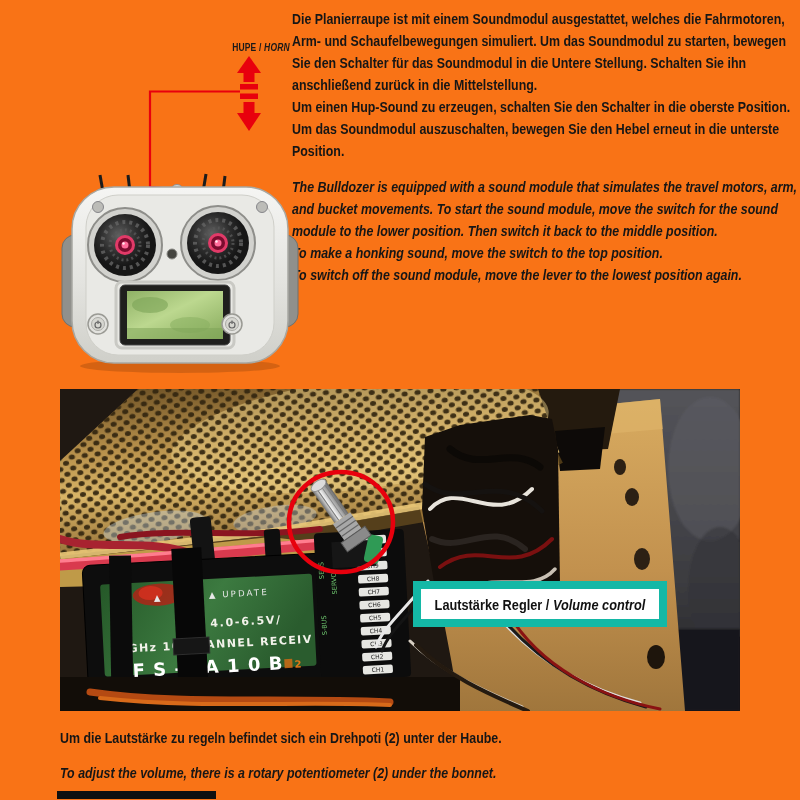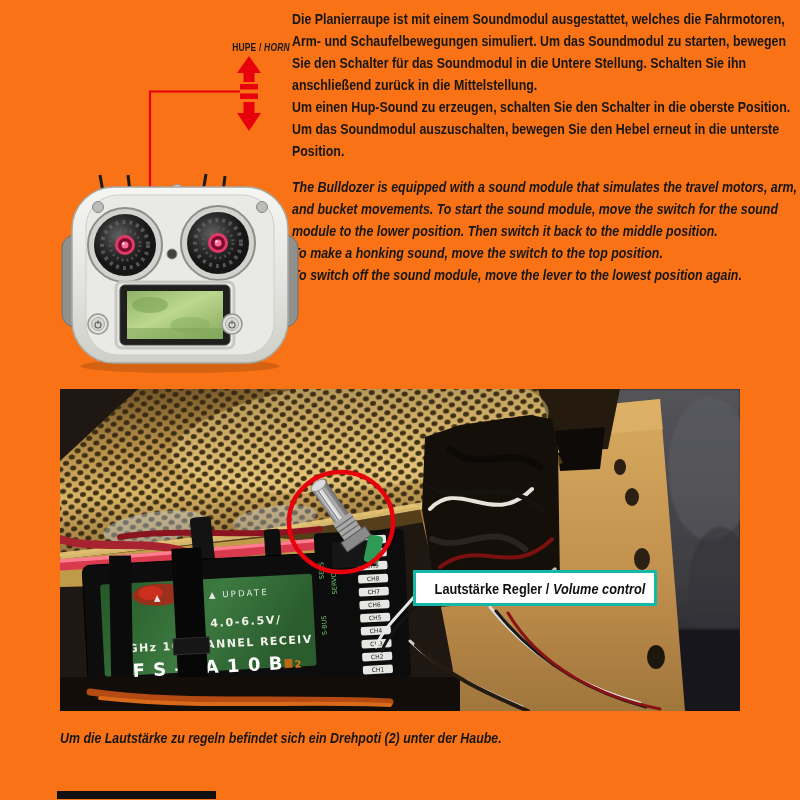--- a/index.html
+++ b/index.html
@@ -6,22 +6,22 @@
   #page{position:relative;width:800px;height:800px;background:#f97316;overflow:hidden;
         font-family:"Liberation Sans",sans-serif;color:#141414;padding-left:40px;}
   .abs{position:absolute;}
   
   .cond{transform:scaleX(0.8);transform-origin:0 0;}
   .cond-r{transform:scaleX(0.85);transform-origin:100% 0;}
   .intro{font-size:15.5px;font-weight:700;line-height:22px;white-space:pre-line;color:#161616;}
   .intro-en{font-style:italic;}
   .lbl{font-size:10px;font-weight:700;letter-spacing:0.2px;color:#191919;text-align:right;line-height:16px;}
   .footer-line{font-size:15.5px;font-weight:700;color:#161616;white-space:nowrap;}
-  .callout{position:absolute;left:353px;top:181px;width:238px;height:30px;background:#ffffff;
-           border:3px solid #14b8a6;display:flex;align-items:center;justify-content:flex-start;}
+  .callout{position:absolute;left:353px;top:192px;width:238px;height:30px;background:#ffffff;
+           border:8px solid #14b8a6;display:flex;align-items:center;justify-content:center;}
   .callout-inner{font-size:15px;font-weight:700;white-space:nowrap;transform:scaleX(0.85);color:#111;}
   .callout-inner .it{font-style:italic;}
   .bar{position:absolute;left:57px;top:791px;width:159px;height:8px;background:#101010;}
   svg text{font-family:"DejaVu Sans","Liberation Sans",sans-serif;}
 </style>
 </head>
 <body>
 
 <div id="page">
 
@@ -328,18 +328,21 @@
 
     
     <div class="callout">
       <span class="callout-inner">
         <span>Lautstärke Regler /</span>
         <span class="it">Volume control</span>
       </span>
     </div>
   </div>
 
-  <div class="abs" style="left:60px;top:729px;font-style:italic;">
+  <div class="abs" style="left:60px;top:729px;">
     <div class="footer-line cond" style="width:630px;">Um die Lautstärke zu regeln befindet sich ein Drehpoti (2) unter der Haube.</div>
+  </div>
+  <div class="abs" style="left:60px;top:764px;">
+    <div class="footer-line cond" style="width:630px;font-style:italic;">To adjust the volume, there is a rotary potentiometer (2) under the bonnet.</div>
   </div>
 
   <div class="bar"></div>
 </div>
 
 </body></html>

